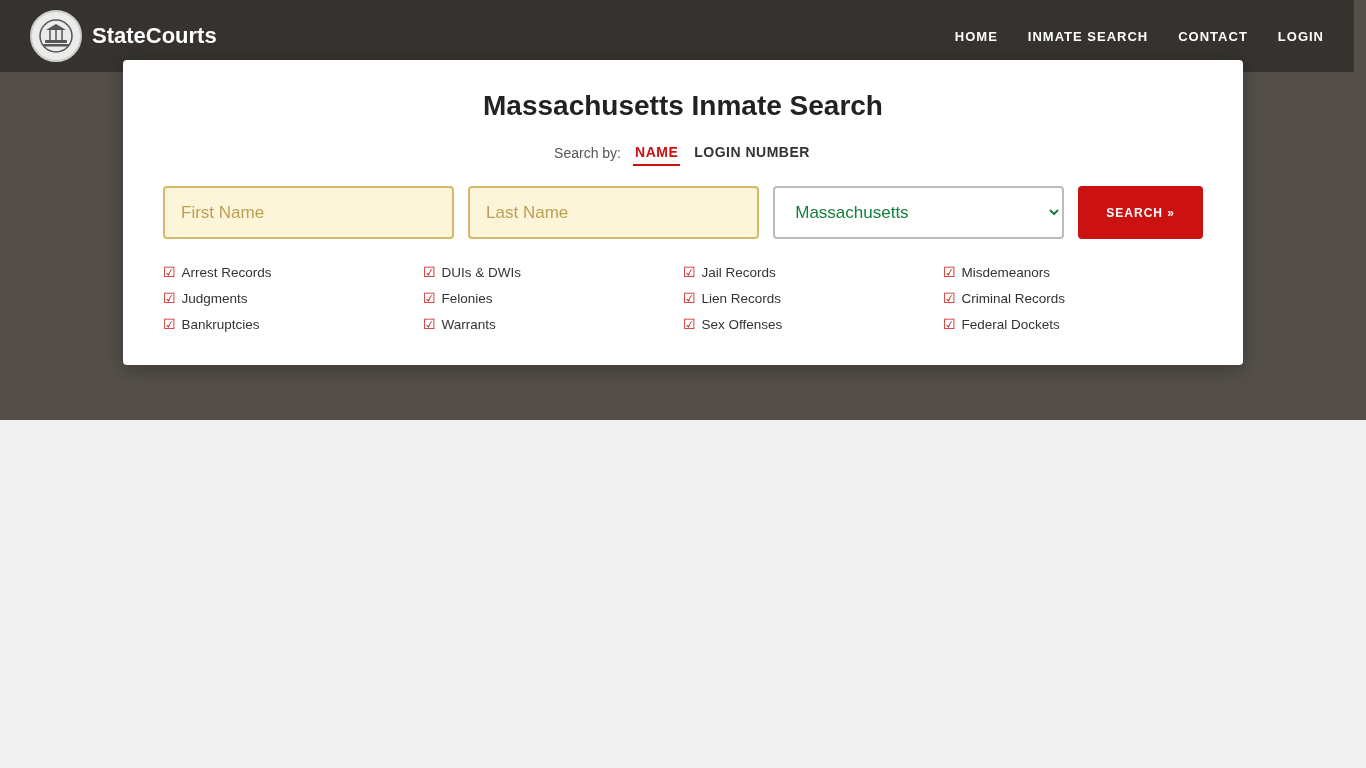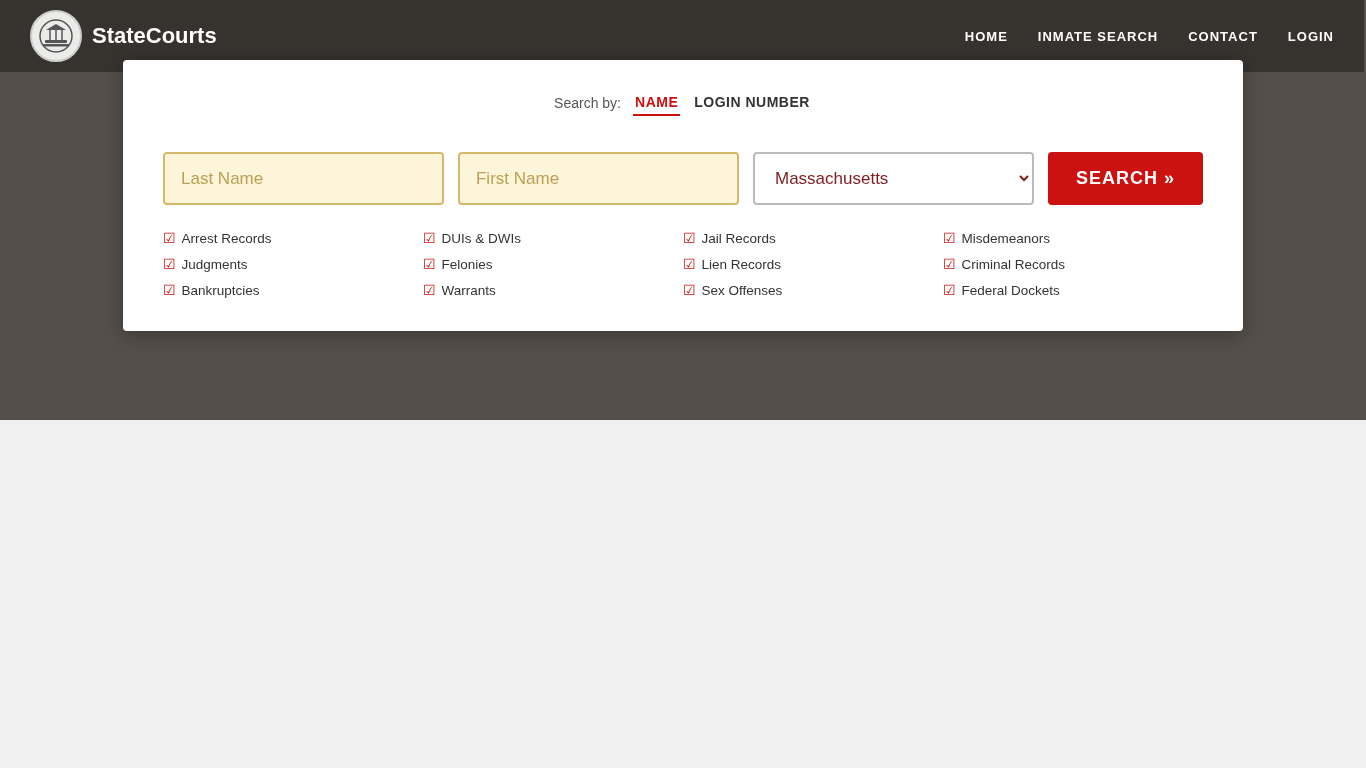--- a/index.html
+++ b/index.html
@@ -31,21 +31,21 @@
       top: 50%;
       left: 50%;
       transform: translate(-50%, -50%);
     }
 
     
     nav {
       position: absolute;
       top: 0;
       left: 0;
-      right: 2px;
+      right: 12px;
       display: flex;
       align-items: center;
       padding: 10px 30px;
       z-index: 10;
       background: rgba(0,0,0,0.35);
     }
     .logo-area {
       display: flex;
       align-items: center;
       gap: 10px;
@@ -107,21 +107,21 @@
       font-size: 28px;
       font-weight: bold;
       color: #222;
       margin-bottom: 18px;
     }
     .search-by-row {
       display: flex;
       align-items: center;
       justify-content: center;
       gap: 12px;
-      margin-bottom: 36px;
+      margin-bottom: 20px;
     }
     .search-by-label {
       color: #555;
       font-size: 14px;
     }
     .search-tab {
       font-size: 14px;
       font-weight: bold;
       cursor: pointer;
       padding: 4px 2px;
@@ -156,30 +156,30 @@
       color: #bba055;
       font-size: 17px;
     }
     .state-select {
       flex: 1;
       padding: 14px 16px;
       font-size: 17px;
       border: 2px solid #bbb;
       border-radius: 4px;
       background: #fff;
-      color: #7f1d1d;
+      color: #15803d;
       appearance: auto;
       outline: none;
     }
     .search-btn {
       background: #cc1111;
       color: #fff;
       border: none;
       padding: 14px 28px;
-      font-size: 18px;
+      font-size: 12px;
       font-weight: bold;
       border-radius: 4px;
       cursor: pointer;
       letter-spacing: 1px;
       white-space: nowrap;
     }
     .features-grid {
       display: grid;
       grid-template-columns: repeat(4, 1fr);
       gap: 4px 0;
@@ -231,30 +231,31 @@
       <li>
         <a href="#">CONTACT</a>
       </li>
       <li>
         <a href="#">LOGIN</a>
       </li>
     </ul>
   </nav>
 
   <div class="search-card">
+    <h1>Massachusetts Inmate Search</h1>
 
     <div class="search-by-row">
       <span class="search-by-label">Search by:</span>
       <a href="#" class="search-tab active">NAME</a>
       <a href="#" class="search-tab inactive">LOGIN NUMBER</a>
     </div>
 
     <div class="search-inputs">
+      <input type="text" placeholder="First Name" style="">
       <input type="text" placeholder="Last Name" style="">
-      <input type="text" placeholder="First Name" style="">
       <select class="state-select">
         <option>Massachusetts</option>
       </select>
       <button class="search-btn">SEARCH »</button>
     </div>
 
     <div class="features-grid" id="features-container">
     <div class="feature-item">
           <span class="check-icon">☑</span>
           <span>Arrest Records</span>

